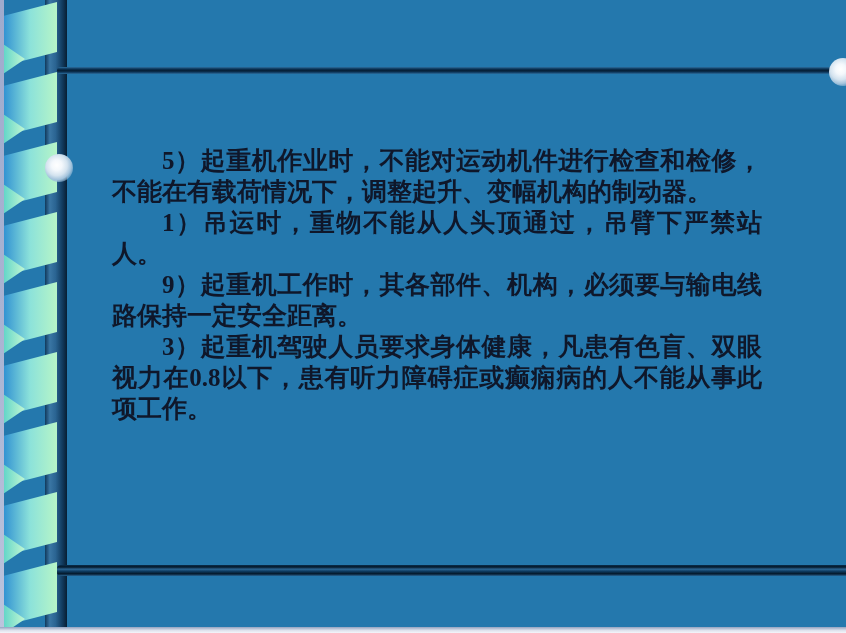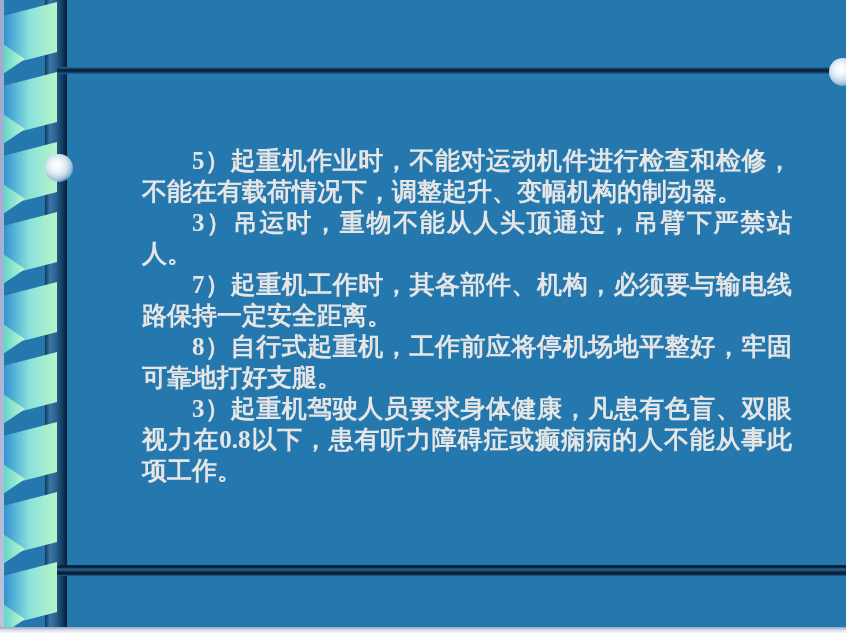--- a/index.html
+++ b/index.html
@@ -46,22 +46,22 @@
   .sphere {
     position: absolute; width: 28px; height: 28px; border-radius: 50%;
     background: radial-gradient(circle at 42% 40%,
       #ffffff 0%, #f4f8fc 22%, #d4e3ef 45%, #a3c3dc 62%,
       rgba(120,170,205,0.35) 80%, rgba(70,130,175,0) 100%);
   }
   .sphere.left  { left: 45px; top: 154px; }
   .sphere.right { left: 829px; top: 58px; }
   
   .text-block {
-    position: absolute; left: 142px; top: 145px; width: 650px;
-    color: #e5e5e5;
+    position: absolute; left: 112px; top: 145px; width: 650px;
+    color: #0f172a;
     font-size: 25px; line-height: 31px; font-weight: bold;
     text-align: justify;
   }
   .text-block p { margin: 0; text-indent: 2em; }
 </style>
 </head>
 <body>
 
 <div class="vbar"></div>
 
@@ -97,17 +97,16 @@
 </svg>
 
 <div class="left-strip"></div>
 <div class="bottom-strip"></div>
 
 <div class="sphere left"></div>
 <div class="sphere right"></div>
 
 <div class="text-block">
   <p>5）起重机作业时，不能对运动机件进行检查和检修，不能在有载荷情况下，调整起升、变幅机构的制动器。</p>
-  <p>3）吊运时，重物不能从人头顶通过，吊臂下严禁站人。</p>
-  <p>7）起重机工作时，其各部件、机构，必须要与输电线路保持一定安全距离。</p>
-  <p>8）自行式起重机，工作前应将停机场地平整好，牢固可靠地打好支腿。</p>
+  <p>1）吊运时，重物不能从人头顶通过，吊臂下严禁站人。</p>
+  <p>9）起重机工作时，其各部件、机构，必须要与输电线路保持一定安全距离。</p>
   <p>3）起重机驾驶人员要求身体健康，凡患有色盲、双眼视力在0.8以下，患有听力障碍症或癫痫病的人不能从事此项工作。</p>
 </div>
 
 </body></html>

